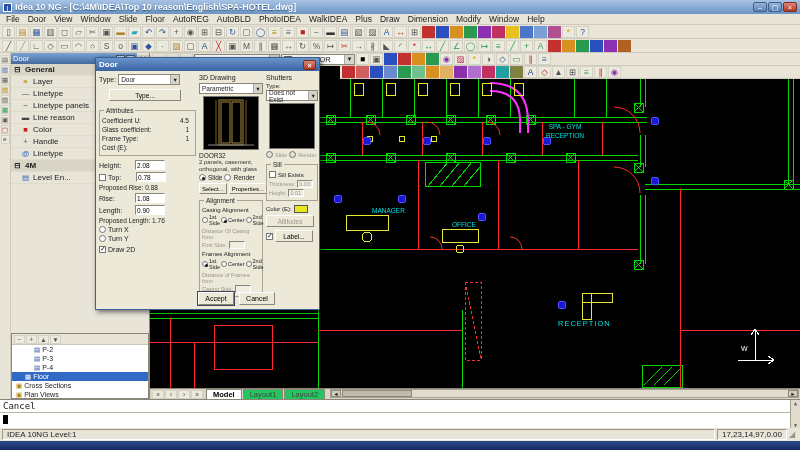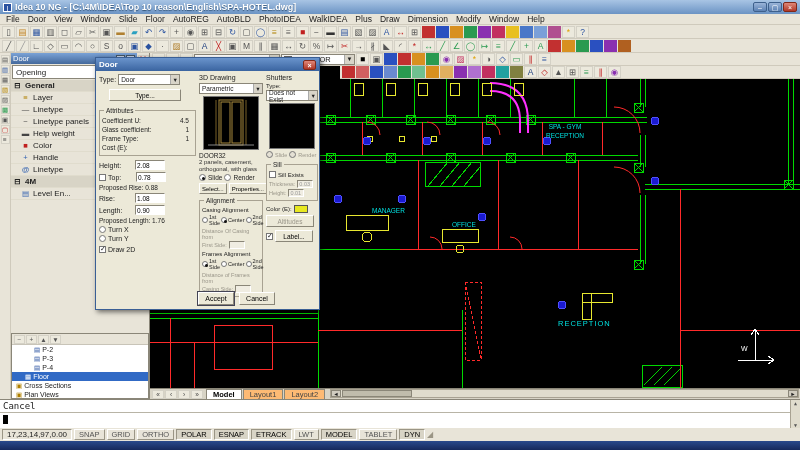--- a/index.html
+++ b/index.html
@@ -70,21 +70,21 @@
     font-size:6px; display:flex; align-items:center; justify-content:center; }
   .chip { width:8px; height:7px; background:#000; border:1px solid #666; margin-right:2px; }
   svg.plan { position:absolute; top:26px; left:0; }
   svg text { font-family:"Liberation Sans", sans-serif; }
 
   
   .tabs-row { position:absolute; top:388px; left:150px; width:650px; height:11px; background:#d8d4c6;
     display:flex; align-items:flex-end; gap:1px; padding-left:2px; border-top:1px solid #8a8678; }
   .tabnav { display:flex; gap:1px; margin-right:2px; }
   .tabnav .tbi { width:12px; height:9px; font-size:6.5px; line-height:8px; }
-  .stab { height:10px; padding:0 6px; font-size:7.5px; line-height:10px; background:#fdba74;
+  .stab { height:10px; padding:0 6px; font-size:7.5px; line-height:10px; background:#22c55e;
     border:1px solid #8a8678; border-bottom:none; color:#444; }
   .stab.active { background:#fff; font-weight:bold; color:#000; }
   .hscroll { flex:1; height:9px; margin:0 1px 1px 4px; background:#e0dccd; border:1px solid #a8a292;
     display:flex; align-items:center; }
   .hthumb { width:70px; height:7px; background:#c0bcac; border:1px solid #8a8678; margin-left:1px; }
   .harrow { width:10px; height:7px; font-size:5.5px; line-height:7px; text-align:center; background:#d0ccc0; border:1px solid #8a8678; }
   .harrow.right { margin-left:auto; }
 
   .command { position:absolute; top:399px; left:0; width:800px; height:29px; background:#fff;
     border-top:1px solid #8a8678; font-family:"DejaVu Sans Mono", monospace; font-size:9px; }
@@ -295,44 +295,40 @@
         <span class="tbi" style="color: rgb(85, 85, 85);">▣</span>
         <span class="tbi" style="color: rgb(192, 32, 32);">▢</span>
         <span class="tbi" style="color: rgb(85, 85, 85);">≡</span>
       </div>
     <div class="palette">
       <div class="pal-title">
         <span>Door</span>
         <span class="pbtn">▾</span>
         <span class="pbtn">×</span>
       </div>
-      <div class="opening-row">
-        <span>Opening</span>
-        <span class="carrow">▼</span>
-      </div>
       <div>
           <div class="prow pgroup">
             <span class="picon">⊟</span>
             <span>General</span>
           </div>
           <div class="prow">
             <span class="picon" style="color: rgb(176, 128, 0);">≡</span>
             <span>Layer</span>
           </div>
           <div class="prow">
             <span class="picon" style="color: rgb(68, 68, 68);">—</span>
             <span>Linetype</span>
           </div>
           <div class="prow">
             <span class="picon" style="color: rgb(68, 68, 68);">~</span>
             <span>Linetype panels</span>
           </div>
           <div class="prow">
             <span class="picon" style="color: rgb(68, 68, 68);">▬</span>
-            <span>Help weight</span>
+            <span>Line reason</span>
           </div>
           <div class="prow">
             <span class="picon" style="color: rgb(192, 32, 32);">■</span>
             <span>Color</span>
           </div>
           <div class="prow">
             <span class="picon" style="color: rgb(48, 96, 176);">+</span>
             <span>Handle</span>
           </div>
           <div class="prow">
@@ -860,30 +856,19 @@
       <span></span>
       <span class="caret"></span>
     </div>
     <div class="cmd-scroll">
         <span>▲</span>
         <span>▼</span>
       </div>
   </div>
 
   <div class="statusbar">
+    <span class="scell msg">IDEA 10NG Level:1</span>
     <span class="scell">17,23,14,97,0.00</span>
-    <span style="display:flex;gap:2px">
-        <span class="stgl">SNAP</span>
-        <span class="stgl">GRID</span>
-        <span class="stgl">ORTHO</span>
-        <span class="stgl on">POLAR</span>
-        <span class="stgl on">ESNAP</span>
-        <span class="stgl on">ETRACK</span>
-        <span class="stgl">LWT</span>
-        <span class="stgl on">MODEL</span>
-        <span class="stgl">TABLET</span>
-        <span class="stgl on">DYN</span>
-      </span>
     <span class="grip">◢</span>
   </div>
   <div class="taskstrip"></div>
 
 </div>
 
 </body></html>

